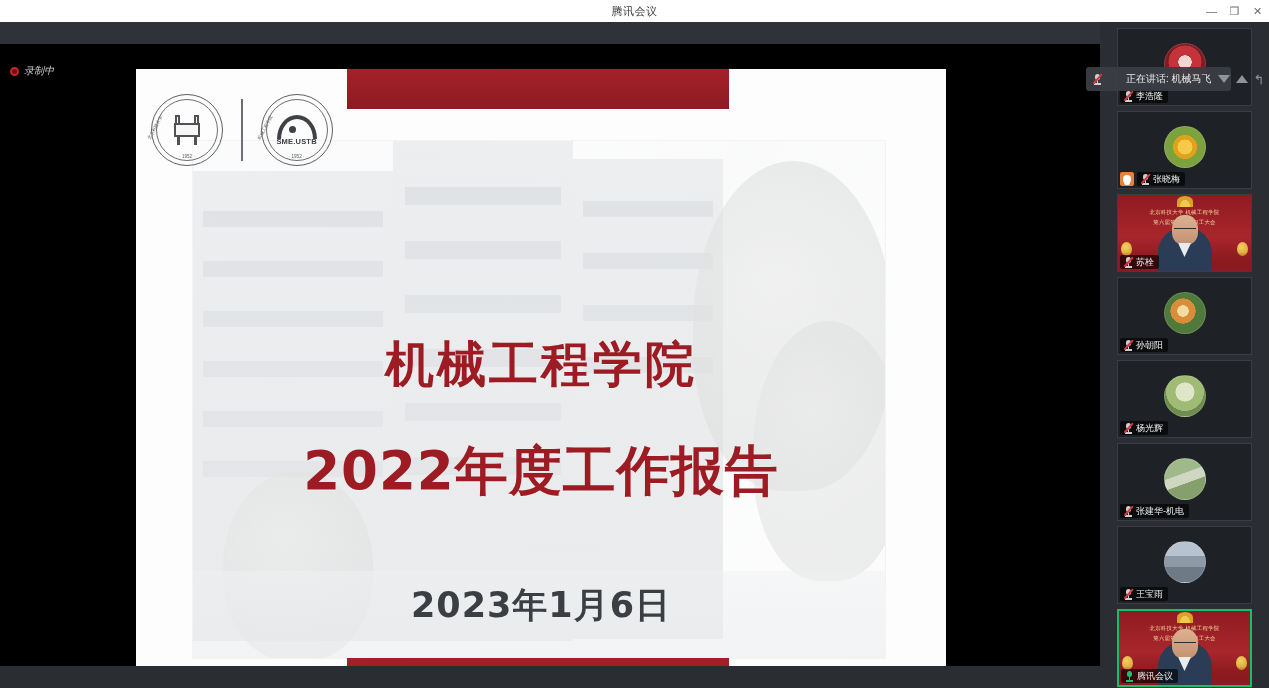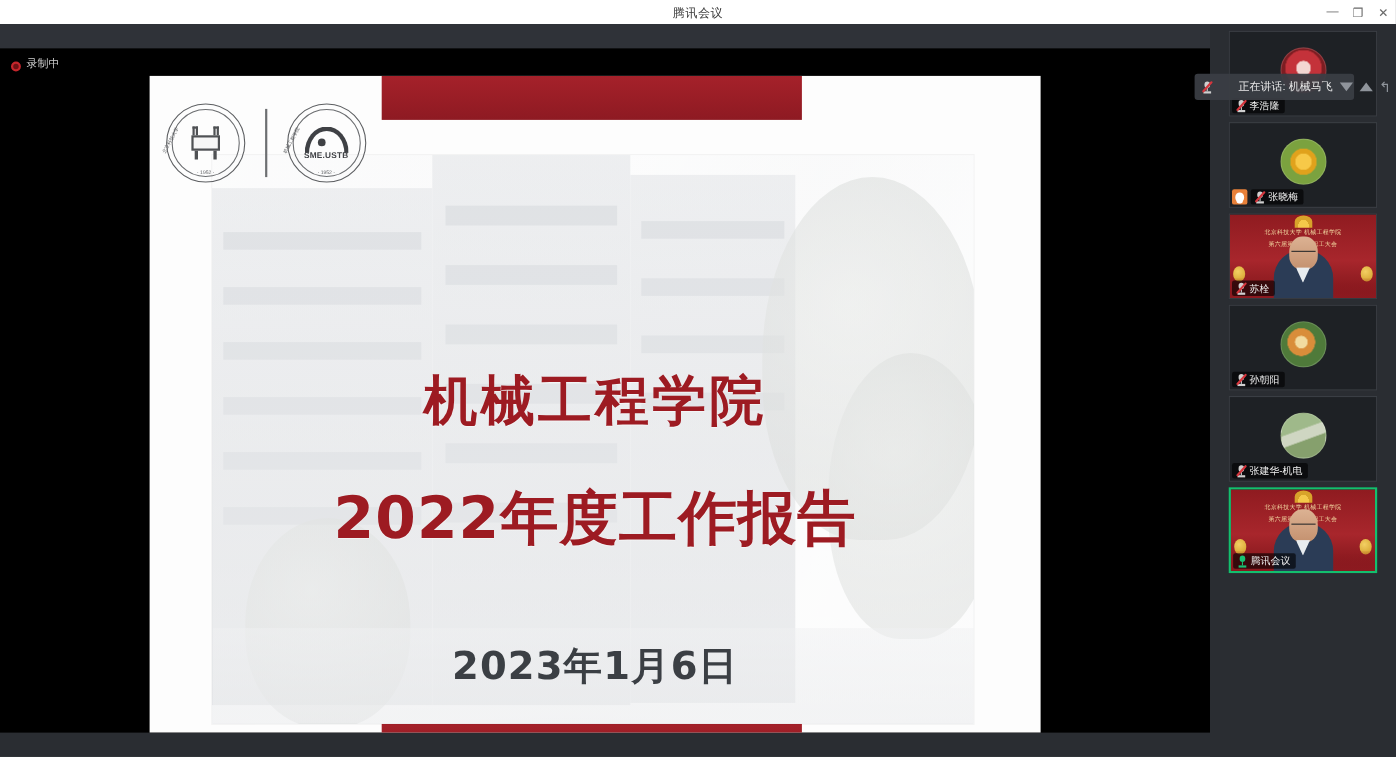--- a/index.html
+++ b/index.html
@@ -30,22 +30,23 @@
   
   #topband{
     position:absolute; left:0; top:0; width:1100px; height:22px; background:#2f3238;
   }
   
   #stage{
     position:absolute; left:0; top:22px; width:1100px; height:622px;
     background:#000000; overflow:hidden;
   }
   #recbadge{
-    position:absolute; left:10px; top:7px; display:flex; align-items:flex-end; gap:5px;
+    position:absolute; left:10px; top:20px; display:flex; align-items:center; gap:5px;
     z-index:40;
+    font-style:italic;
   }
   #recbadge .dot{
     width:9px; height:9px; border-radius:50%;
     border:2px solid #c5262c; background:#6e1114;
   }
   #recbadge .lbl{ font-size:10px; color:#cfcfcf; }
   
   #slide{
     position:absolute; left:136px; top:25px; width:810px; height:622px;
     background:#fdfdfd; overflow:hidden;
@@ -464,29 +465,53 @@
           <span class="mic-muted">
             <span class="m"></span>
             <span class="st"></span>
             <span class="base"></span>
             <span class="slash"></span>
           </span>
           <span class="nm">孙朝阳</span>
         </div>
       </div>
       <div class="tile">
+        <div class="avatar av-kid"></div>
+        <div class="namebar" style="left: 2px;">
+          <span class="mic-muted">
+            <span class="m"></span>
+            <span class="st"></span>
+            <span class="base"></span>
+            <span class="slash"></span>
+          </span>
+          <span class="nm">杨光辉</span>
+        </div>
+      </div>
+      <div class="tile">
         <div class="avatar av-path"></div>
         <div class="namebar" style="left: 2px;">
           <span class="mic-muted">
             <span class="m"></span>
             <span class="st"></span>
             <span class="base"></span>
             <span class="slash"></span>
           </span>
           <span class="nm">张建华-机电</span>
+        </div>
+      </div>
+      <div class="tile">
+        <div class="avatar av-road"></div>
+        <div class="namebar" style="left: 2px;">
+          <span class="mic-muted">
+            <span class="m"></span>
+            <span class="st"></span>
+            <span class="base"></span>
+            <span class="slash"></span>
+          </span>
+          <span class="nm">王宝雨</span>
         </div>
       </div>
       <div class="tile active">
         <div class="vid">
           <div class="emblem"></div>
           <div class="bgtxt">北京科技大学  机械工程学院</div>
           <div class="bgtxt2">第六届第二次教职工大会</div>
           <div class="bgtxt3">2023年1月6日</div>
           <div class="lantern l"></div>
           <div class="lantern r"></div>

